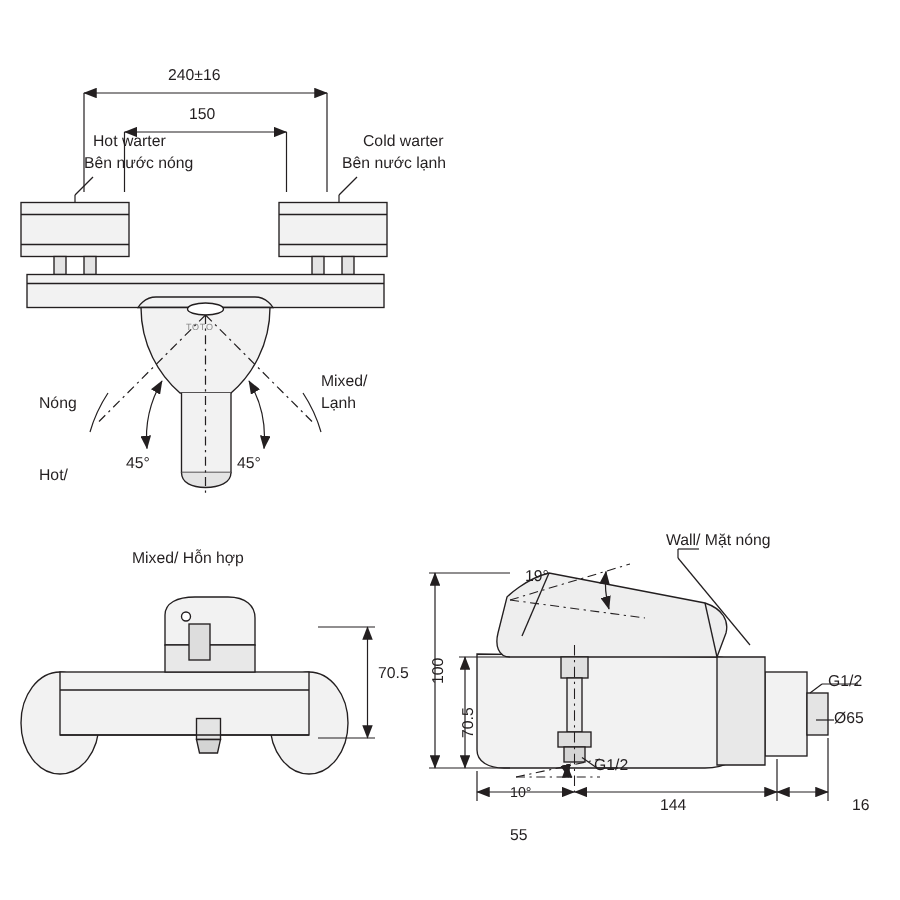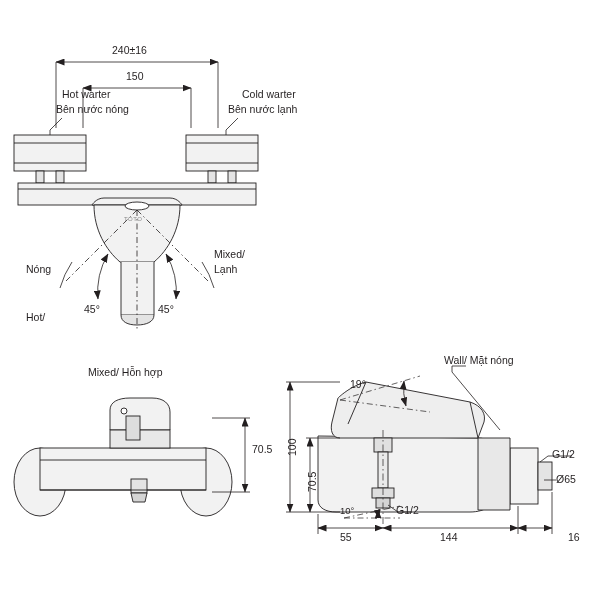--- a/index.html
+++ b/index.html
@@ -228,30 +228,30 @@
   <div class="lbl note" style="left:214px; top:263px;">Lạnh</div>
 
   <div class="lbl dim" style="left:84px; top:303px;">45°</div>
   <div class="lbl dim" style="left:158px; top:303px;">45°</div>
 
   <div class="lbl note" style="left:88px; top:366px;">Mixed/ Hỗn hợp</div>
 
   <div class="lbl dim" style="left:252px; top:443px;">70.5</div>
 
   <div class="lbl dim" style="left:350px; top:378px;">19°</div>
-  <div class="lbl dim-sm" style="left:340px; top:506px;text-align:center;">10°</div>
+  <div class="lbl dim-sm" style="left:340px; top:524px;text-align:center;">10°</div>
 
   <div class="lbl note" style="left:444px; top:354px;">Wall/ Mặt nóng</div>
 
   <div class="lbl dim rot90" style="left:286px; top:456px;">100</div>
   <div class="lbl dim rot90" style="left:306px; top:492px;">70.5</div>
 
   <div class="lbl dim" style="left:552px; top:448px;">G1/2</div>
   <div class="lbl dim" style="left:556px; top:473px;">Ø65</div>
   <div class="lbl dim" style="left:396px; top:504px;">G1/2</div>
 
-  <div class="lbl dim" style="left:340px; top:531px;">55</div>
+  <div class="lbl dim" style="left:340px; top:551px;">55</div>
   <div class="lbl dim" style="left:440px; top:531px;">144</div>
   <div class="lbl dim" style="left:528px; top:531px;margin-left:40px;">16</div>
 
   <div class="lbl" style="left:124px; top:216px; font-size:6px; letter-spacing:0.5px; color:#8a8a8a;">TOTO</div>
 
 </div>
 
 </body></html>

